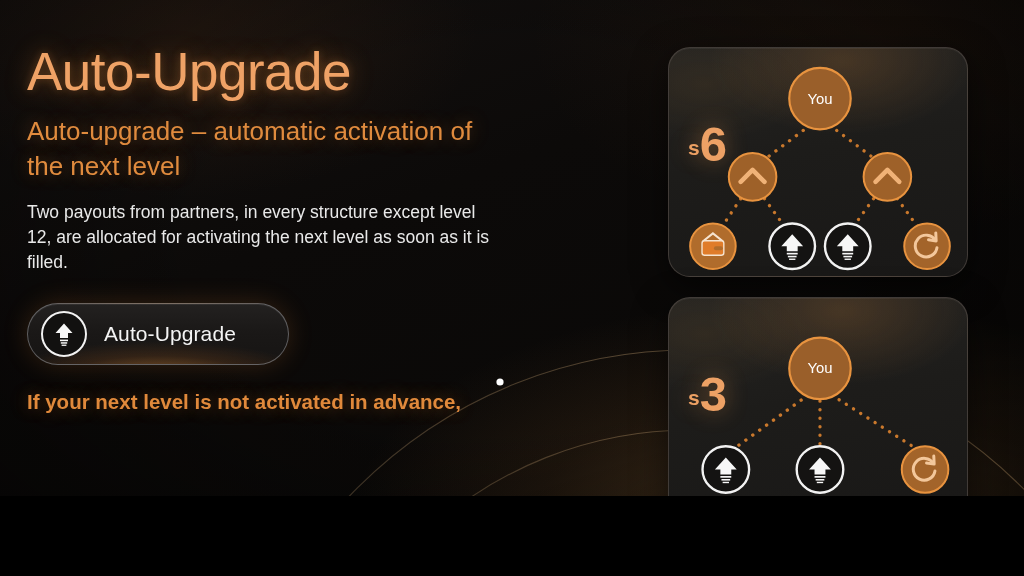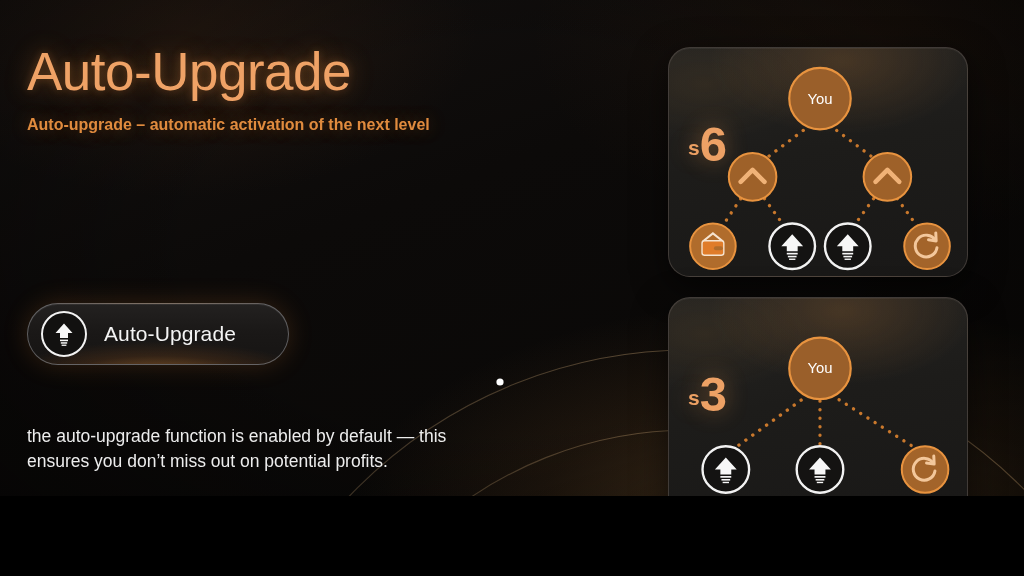--- a/index.html
+++ b/index.html
@@ -47,22 +47,22 @@
     font-size: 53px;
     font-weight: 400;
     letter-spacing: -0.5px;
     color: #efa266;
     line-height: 1.06;
     text-shadow: 0 0 26px rgba(226,138,62,0.45), 0 0 8px rgba(226,138,62,0.30);
   }
 
   .subtitle {
     margin-top: 14px;
-    font-size: 16px;
-    font-weight: 700;
+    font-size: 26px;
+    font-weight: 400;
     line-height: 1.33;
     color: #e08b3e;
     text-shadow: 0 0 18px rgba(224,139,62,0.40);
     max-width: 450px;
   }
 
   .body-text {
     margin-top: 17px;
     font-size: 17.5px;
     line-height: 1.42;
@@ -185,37 +185,38 @@
       <circle cx="446" cy="547" r="2.4"></circle>
       <circle cx="440" cy="548" r="1.6"></circle>
     </g>
   </svg>
 
   <div class="bg-vignette"></div>
 
   <div class="left">
     <div class="title">Auto-Upgrade</div>
     <div class="subtitle">Auto-upgrade – automatic activation of the next level</div>
+    <div class="body-text">Two payouts from partners, in every structure except level 12, are allocated for activating the next level as soon as it is filled.</div>
   </div>
 
   <div class="pill-wrap">
     <div class="pill">
       <div class="pill-icon">
         <svg width="22" height="24" viewBox="0 0 22 24">
           <path d="M11 1.5 L19.5 11 L15 11 L15 16 L7 16 L7 11 L2.5 11 Z" fill="#f7f7f7"></path>
           <rect x="7" y="17.6" width="8" height="1.6" fill="#f7f7f7"></rect>
           <rect x="7.8" y="20.2" width="6.4" height="1.5" fill="#f7f7f7"></rect>
           <rect x="8.6" y="22.6" width="4.8" height="1.3" fill="#f7f7f7"></rect>
         </svg>
       </div>
       <span class="pill-label">Auto-Upgrade</span>
     </div>
   </div>
 
-  <div class="alert-body">the auto-upgrade function is enabled by default — this ensures you don’t miss out on potential profits.</div>
+  <div class="alert-head">If your next level is not activated in advance,</div>
 
   <div class="card" id="card-1">
     <div class="card-amount">
       <span class="cur">s</span><span class="val">6</span>
     </div>
 
     <svg class="card-svg" viewBox="0 0 300 230">
 
       <g stroke="#c9782c" stroke-width="3.4" stroke-linecap="round" stroke-dasharray="0.1 8.5" fill="none">
         <line x1="142" y1="78" x2="86" y2="120"></line>

